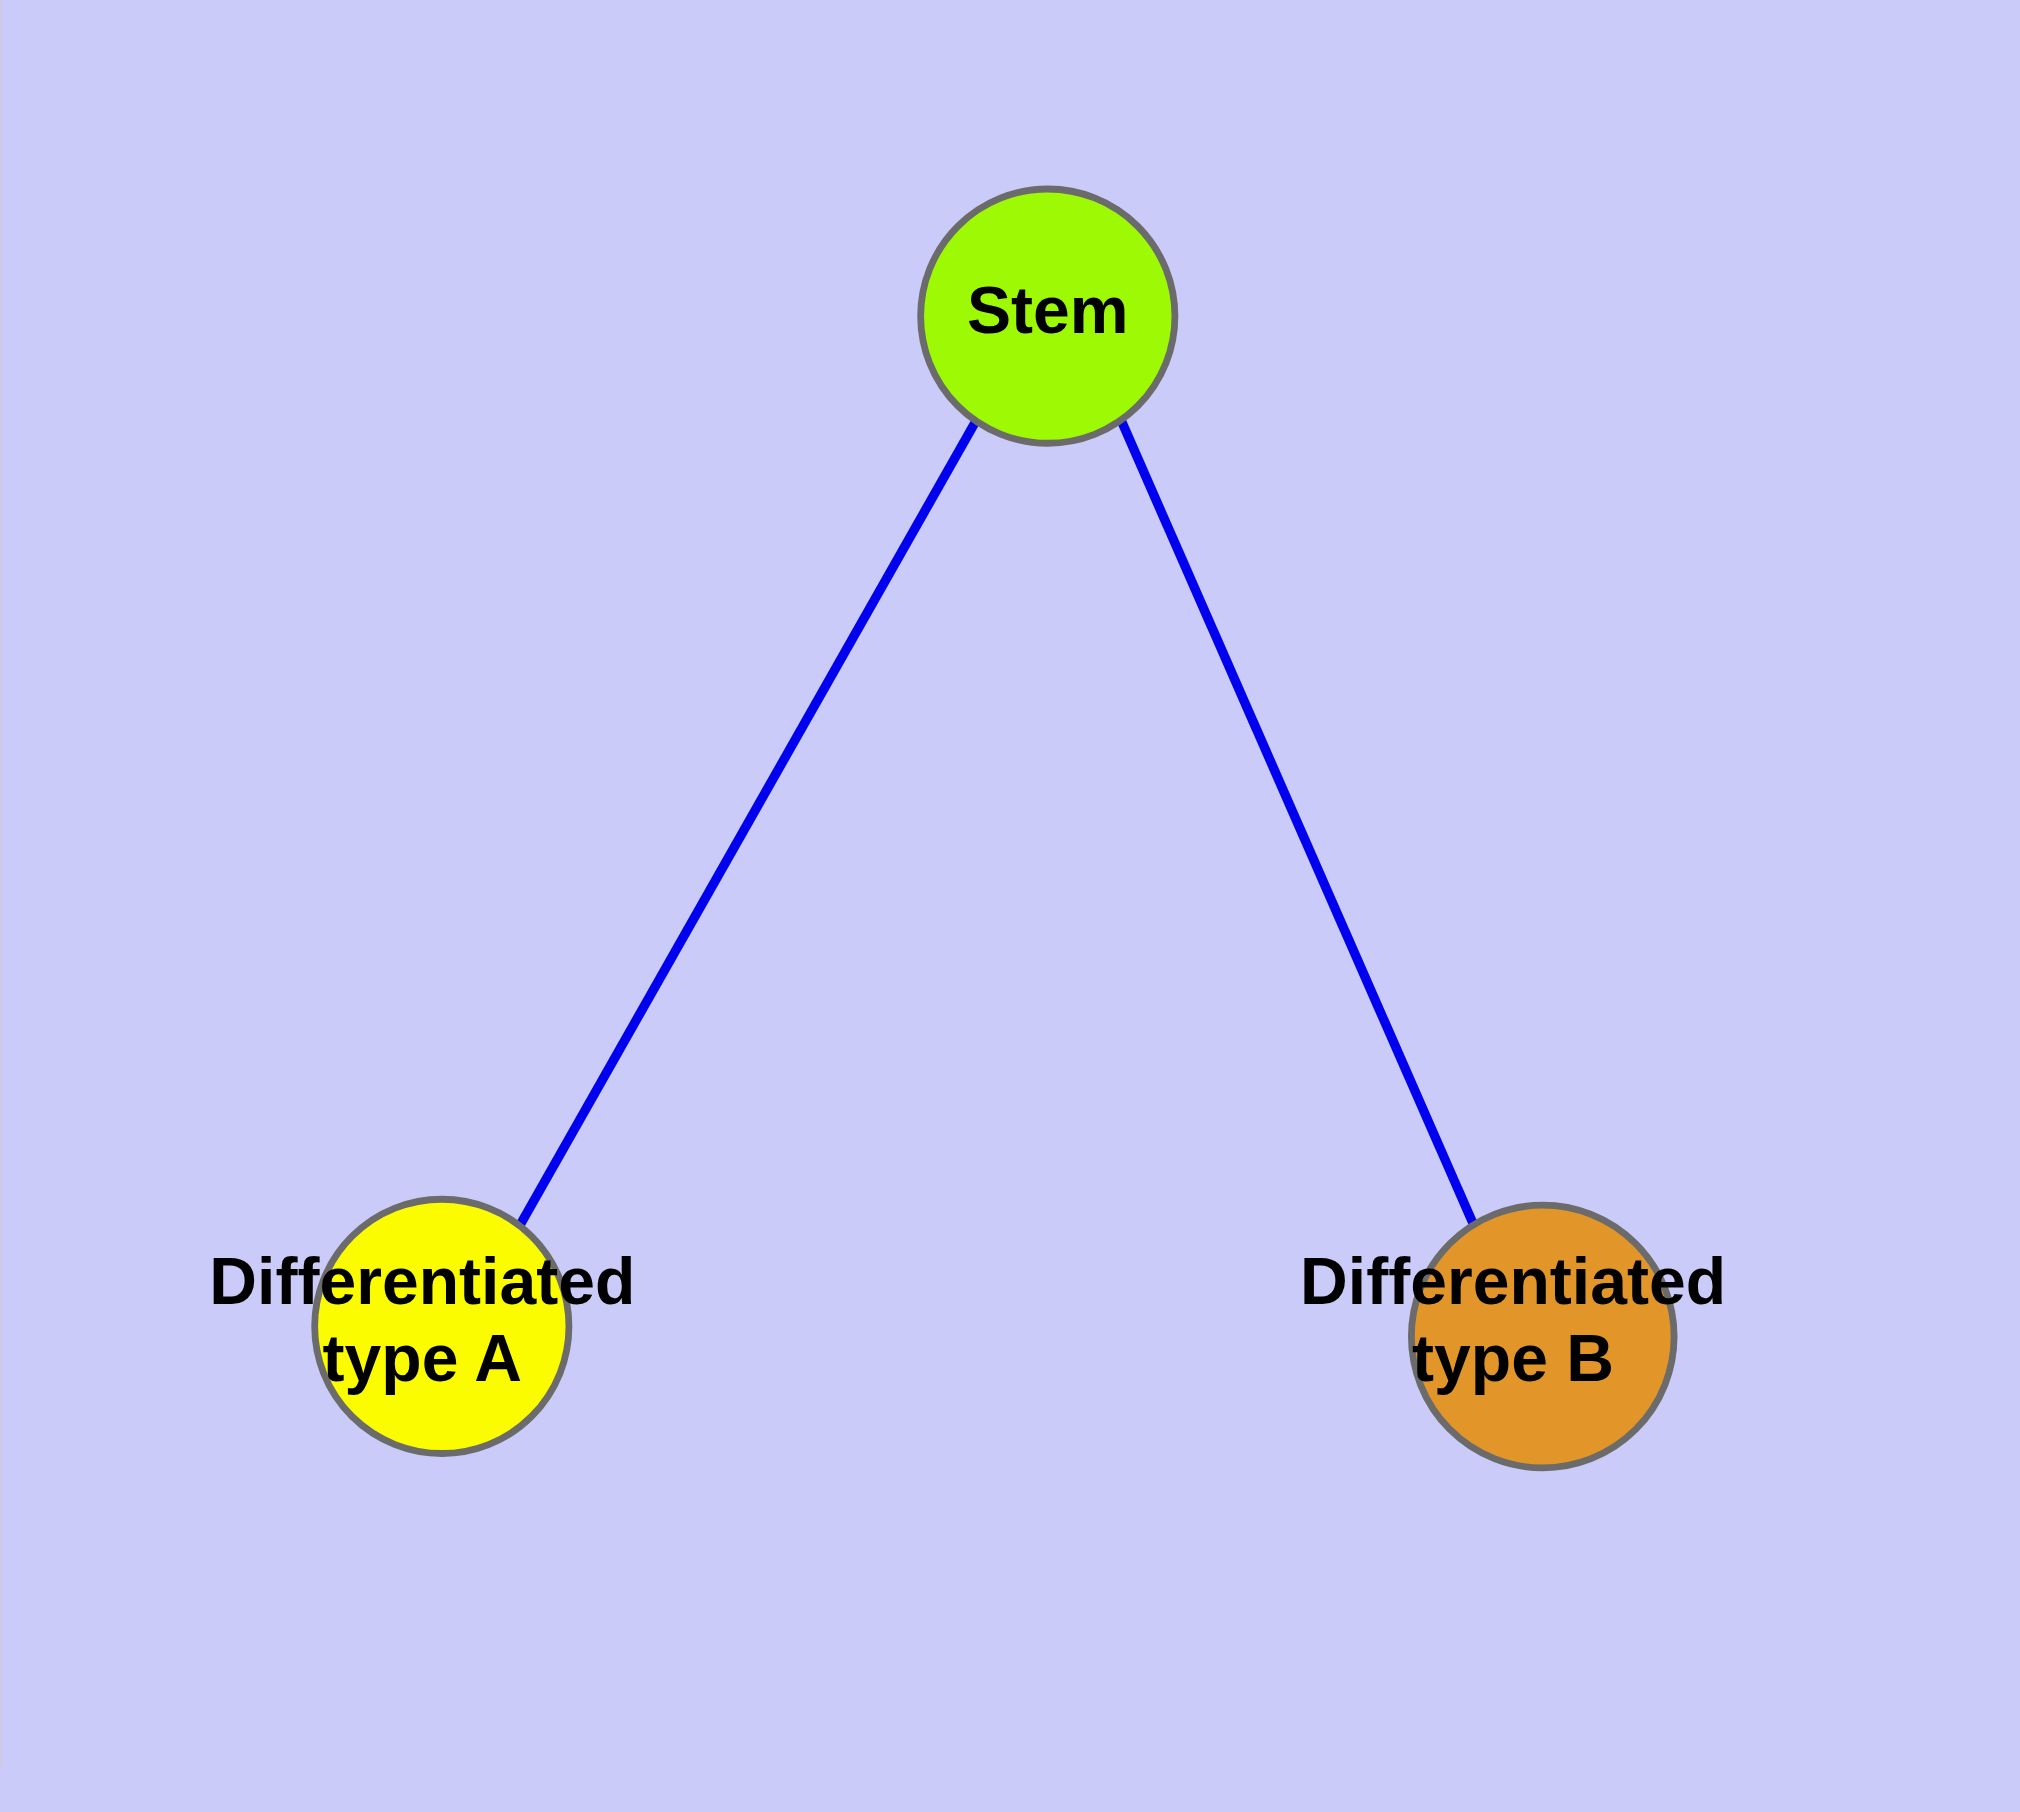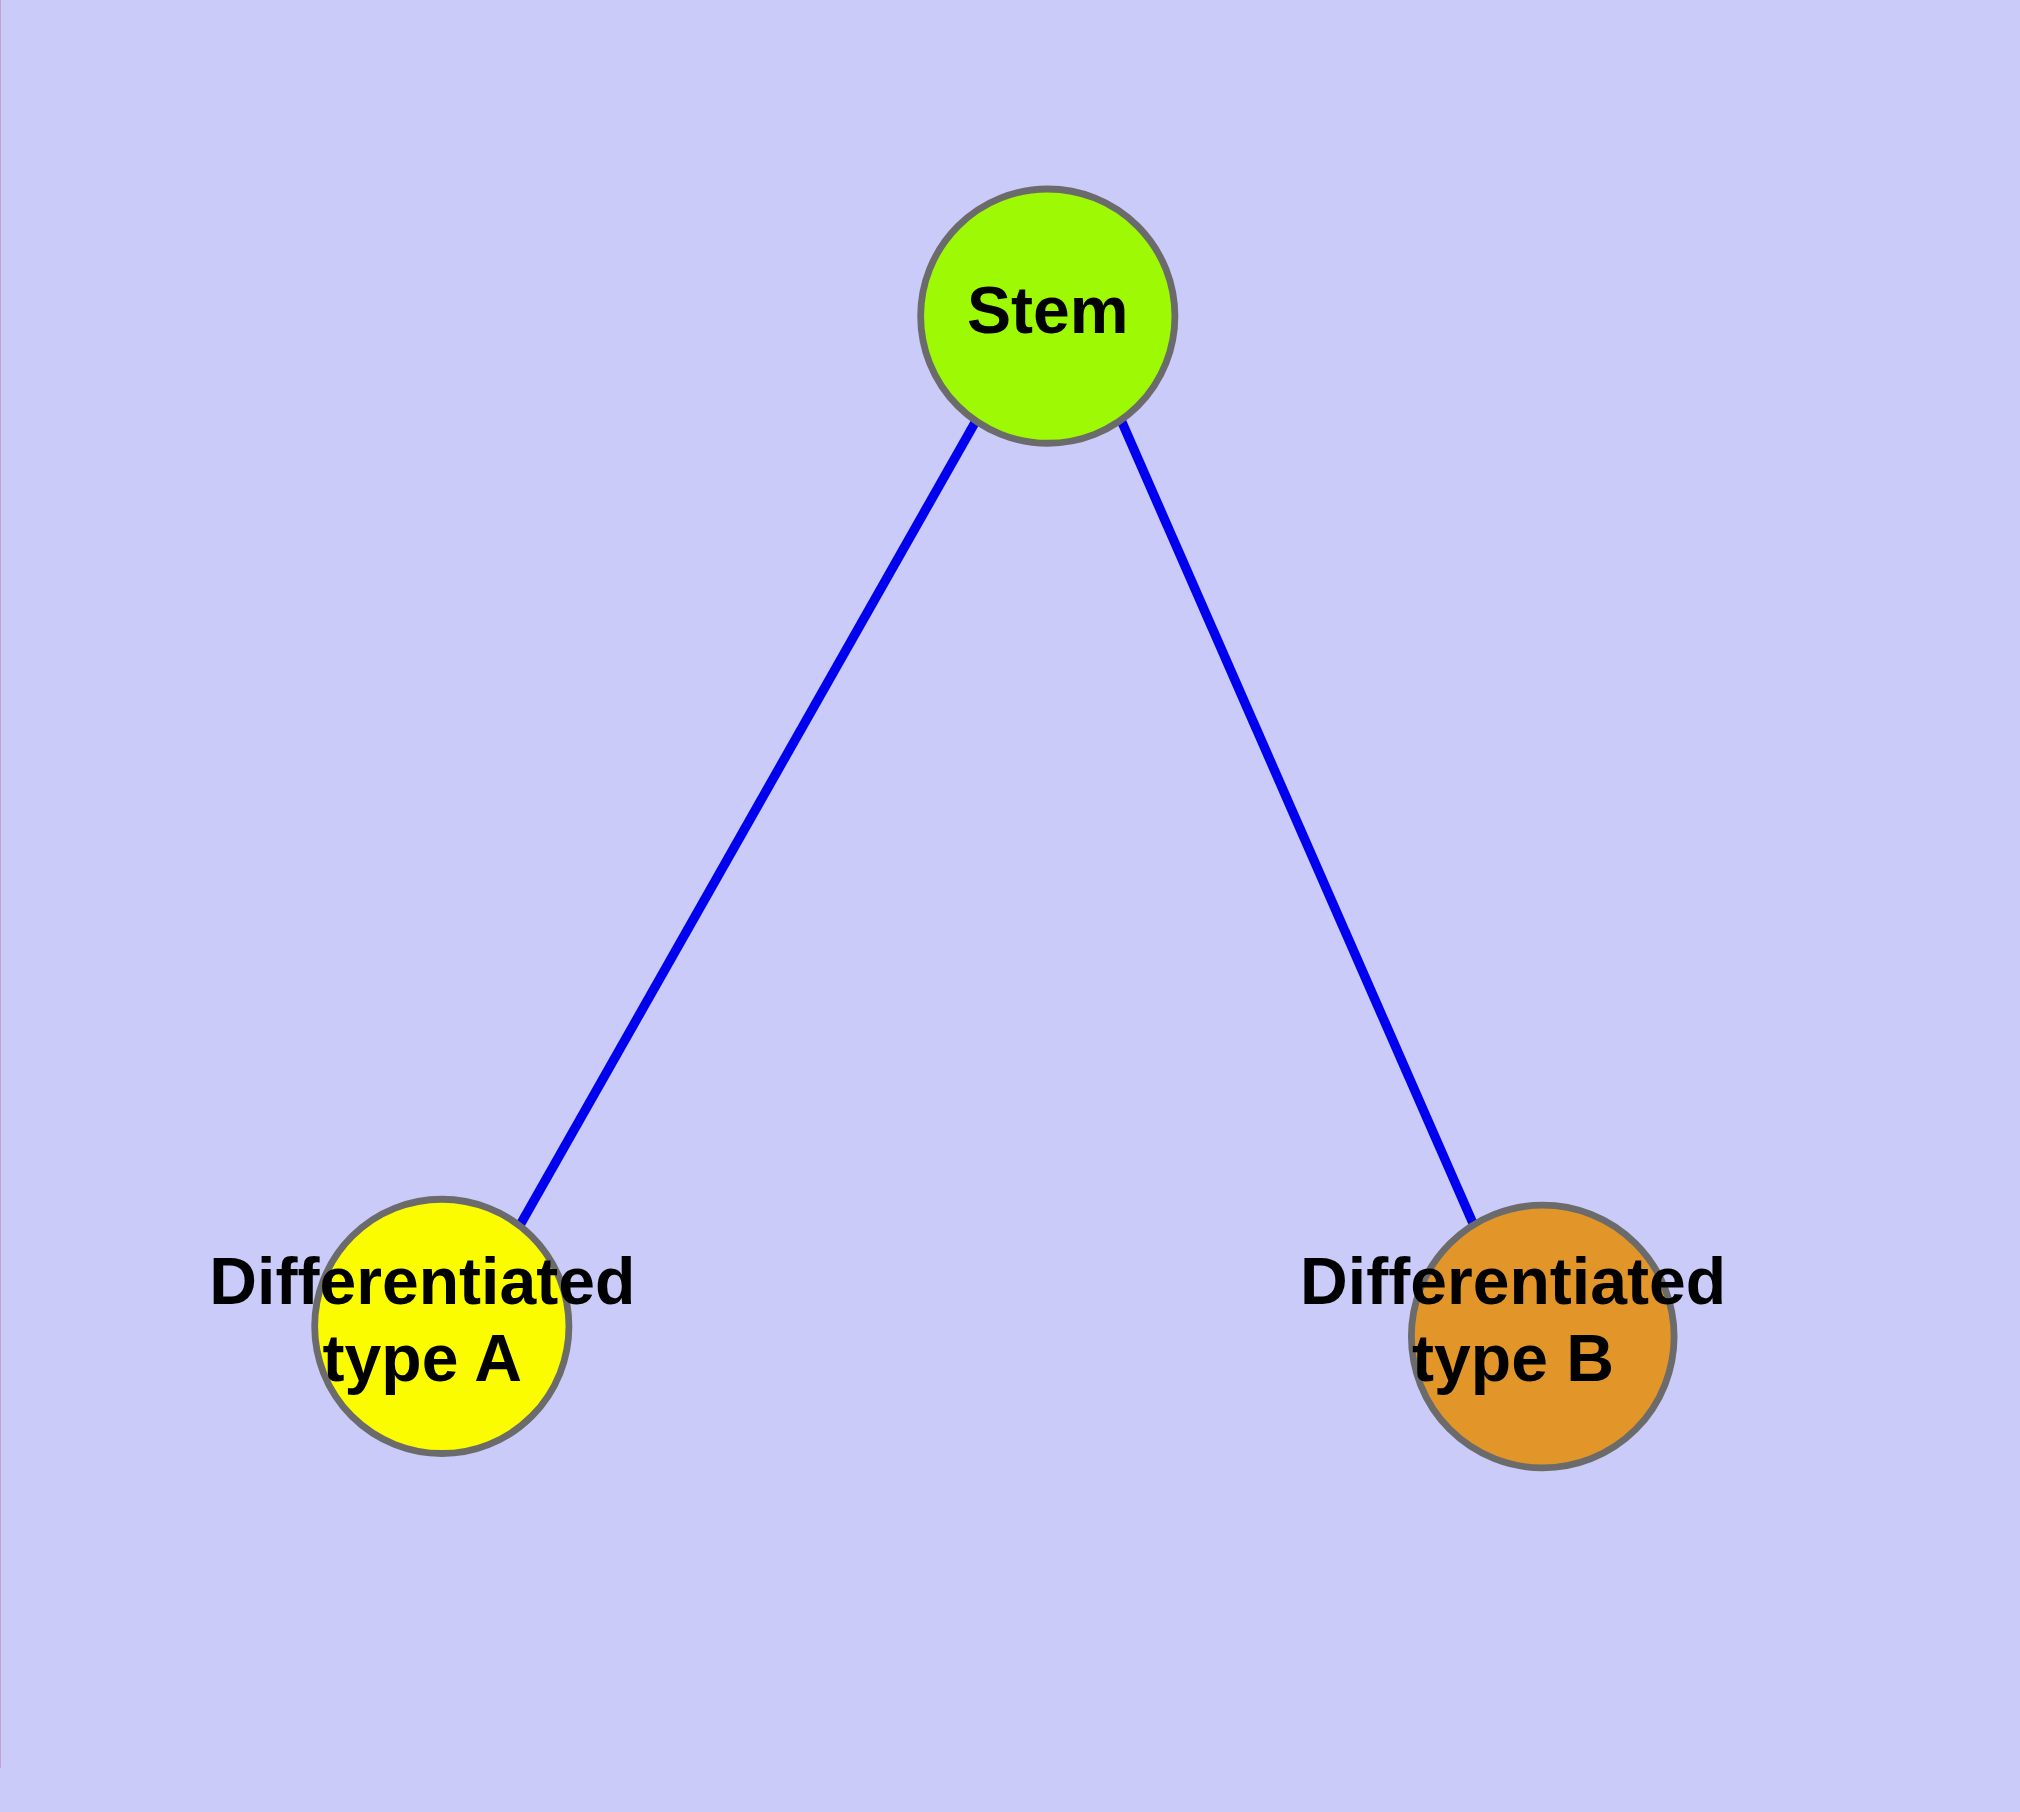--- a/index.html
+++ b/index.html
@@ -7,21 +7,21 @@
     padding: 0;
     background: #cbcbf9;
   }
   body {
     font-family: "Liberation Sans", sans-serif;
   }
   #stage {
     position: relative;
     width: 2021px;
     height: 1768px;
-    background: #be185d;
+    background: #fdba74;
     overflow: hidden;
   }
   #graph-svg {
     position: absolute;
     top: 0;
     left: 0;
     width: 2021px;
     height: 1812px;
     display: block;
   }

